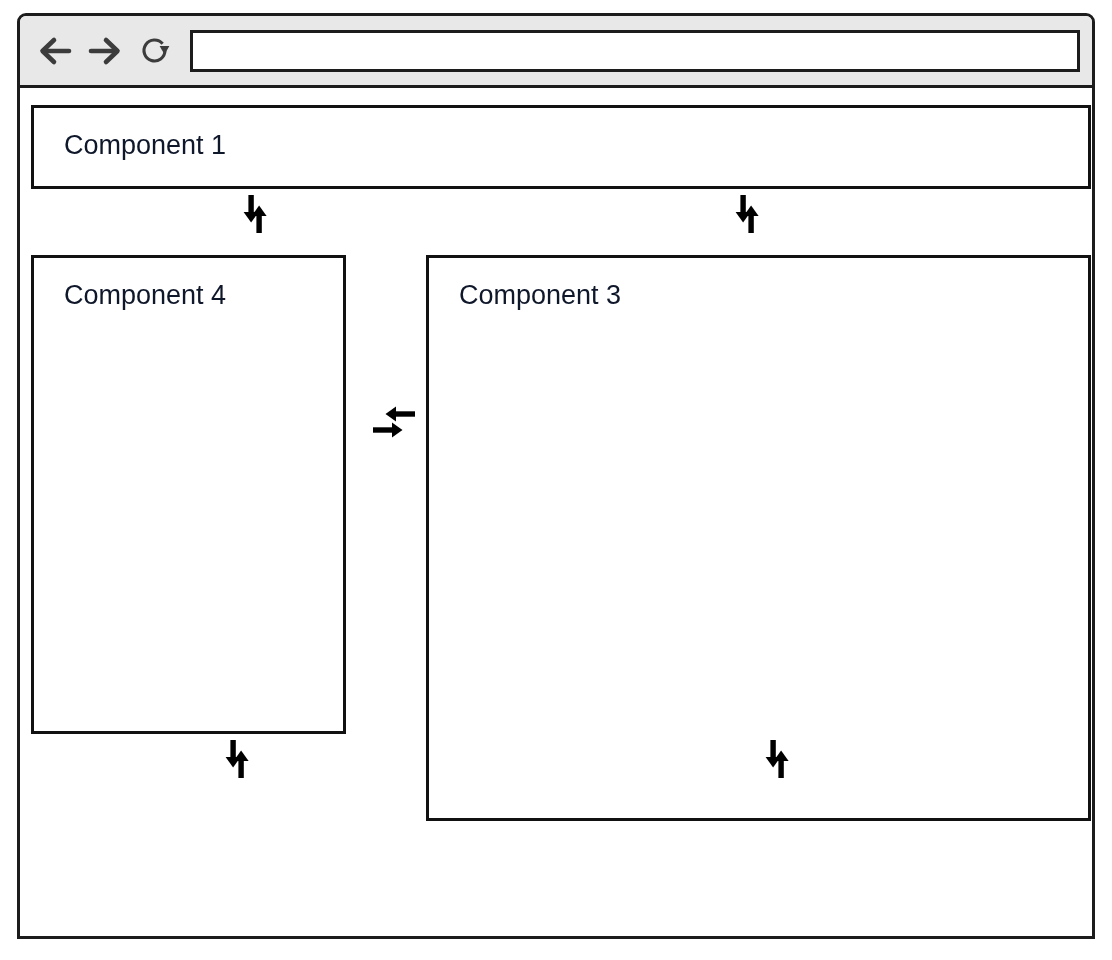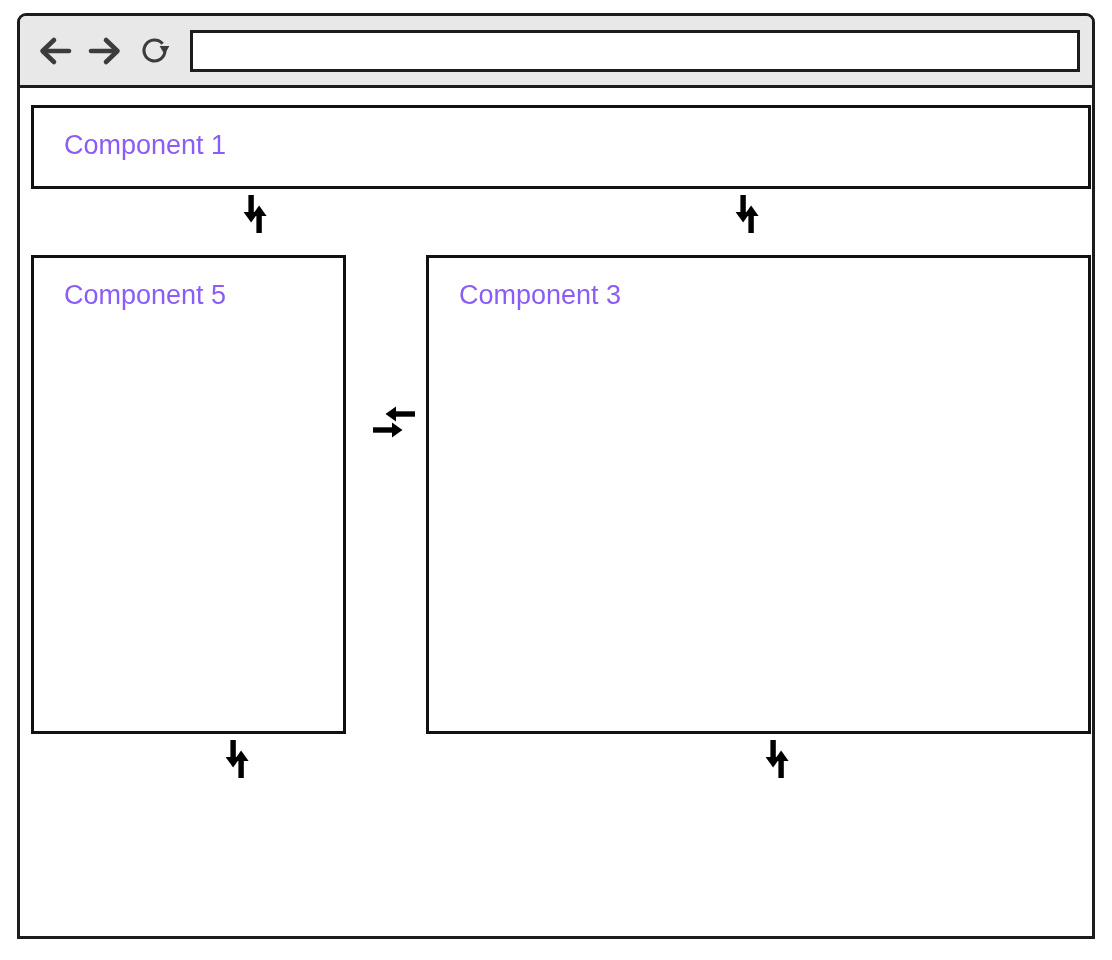--- a/index.html
+++ b/index.html
@@ -94,28 +94,28 @@
     border: 3px solid #111111;
     background: #ffffff;
   }
   .component-label {
     position: absolute;
     left: 30px;
     top: 21px;
     font-family: "Liberation Sans", sans-serif;
     font-size: 27px;
     line-height: 32px;
-    color: #8b5cf6;
+    color: #0f172a;
     white-space: nowrap;
   }
 
   
   #box-1 { left: 11px;  top: 17px;  width: 1060px; height: 84px; }
   #box-2 { left: 11px;  top: 167px; width: 315px;  height: 479px; }
-  #box-3 { left: 406px; top: 167px; width: 665px;  height: 479px; }
+  #box-3 { left: 406px; top: 167px; width: 665px;  height: 566px; }
   #box-4 { left: 11px;  top: 713px; width: 1060px; height: 97px; }
 
   
   .connector {
     position: absolute;
   }
   .connector svg { display: block; }
 
   
   #conn-1-2 { left: 215px; top: 104px; }
@@ -162,21 +162,21 @@
       <input class="address-bar" type="text" value="" placeholder="" style="">
     </div>
 
     <div class="content-area">
 
       <div class="component-box" id="box-1">
         <span class="component-label">Component 1</span>
       </div>
 
       <div class="component-box" id="box-2">
-        <span class="component-label">Component 5</span>
+        <span class="component-label">Component 4</span>
       </div>
 
       <div class="component-box" id="box-3">
         <span class="component-label">Component 3</span>
       </div>
 
 
       <div class="connector" id="conn-1-2">
         <svg width="40" height="44" viewBox="0 0 40 44" aria-hidden="true">
           <g fill="#000000">

